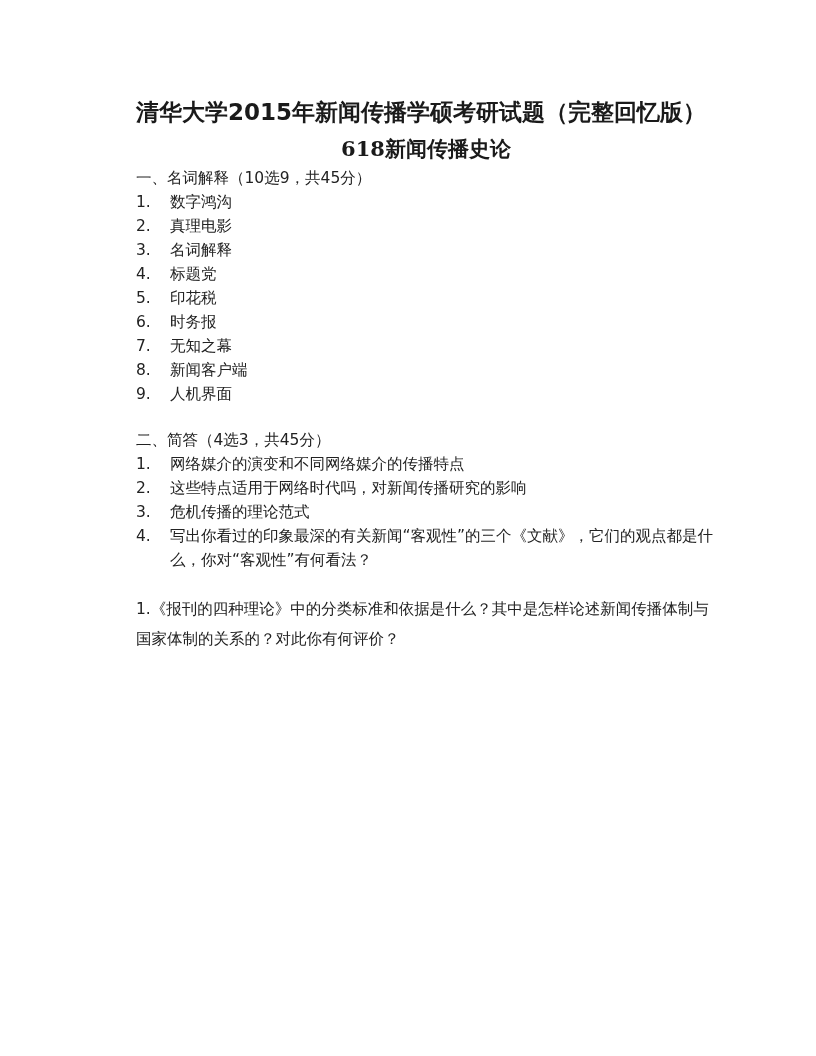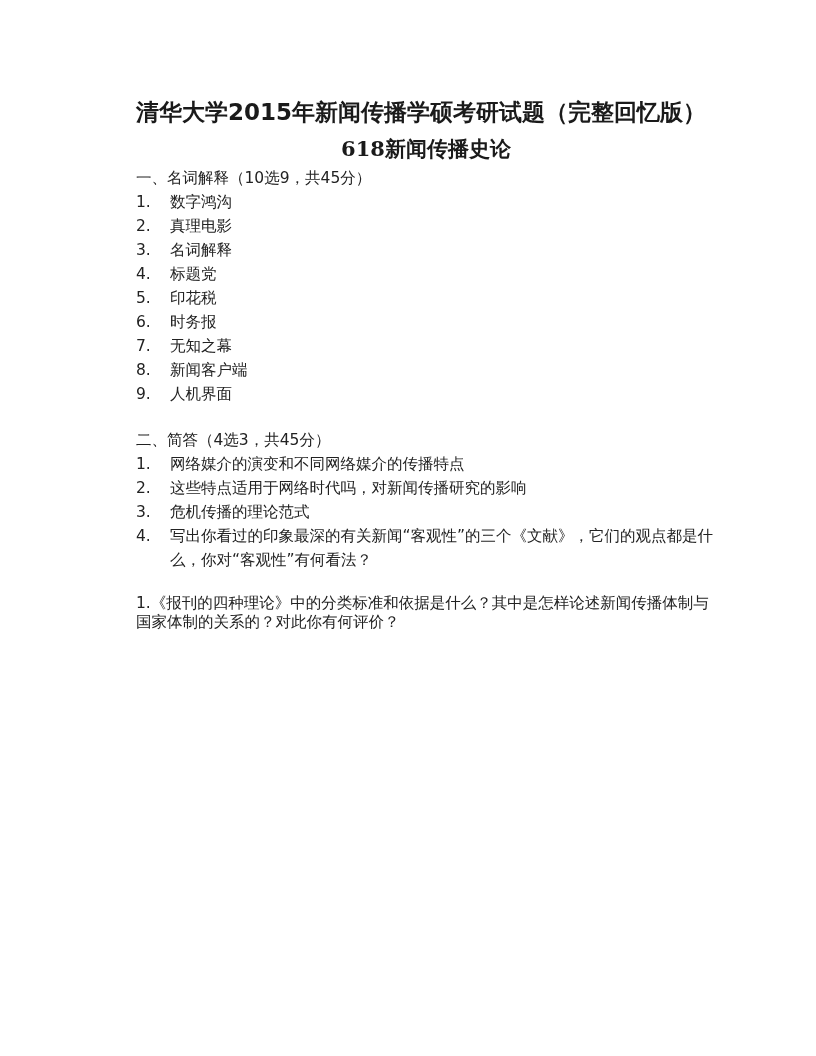--- a/index.html
+++ b/index.html
@@ -5,21 +5,21 @@
   html, body { margin: 0; padding: 0; background: #ffffff; }
   body { width: 816px; height: 1056px; position: relative; overflow: hidden; color: #1a1a1a; }
   .page { position: absolute; left: 136px; top: 96px; width: 580px; }
   .title { font-family: "DejaVu Sans", sans-serif; font-weight: bold; font-size: 23px; line-height: 32px; margin: 0; letter-spacing: 0px; }
   .subtitle { font-family: "DejaVu Serif", serif; font-weight: bold; font-size: 21px; text-align: center; line-height: 30px; margin: 6px 0 2px 0; }
   .section-head { font-family: "DejaVu Sans", sans-serif; font-size: 15.5px; line-height: 24px; color: #222; }
   .item { display: flex; font-family: "DejaVu Sans", sans-serif; font-size: 15.5px; line-height: 24px; color: #222; }
   .num { width: 34px; flex: none; }
   .txt { flex: 1; }
   .gap { height: 22px; }
-  .para { font-family: "DejaVu Sans", sans-serif; font-size: 15.5px; line-height: 19px; color: #222; }
+  .para { font-family: "DejaVu Sans", sans-serif; font-size: 15.5px; line-height: 30px; color: #222; }
 </style>
 </head>
 <body>
 
 <div class="page">
   <h1 class="title">清华大学2015年新闻传播学硕考研试题（完整回忆版）</h1>
   <div class="subtitle">618新闻传播史论</div>
 
   <div>
     <div class="section-head">一、名词解释（10选9，共45分）</div>

